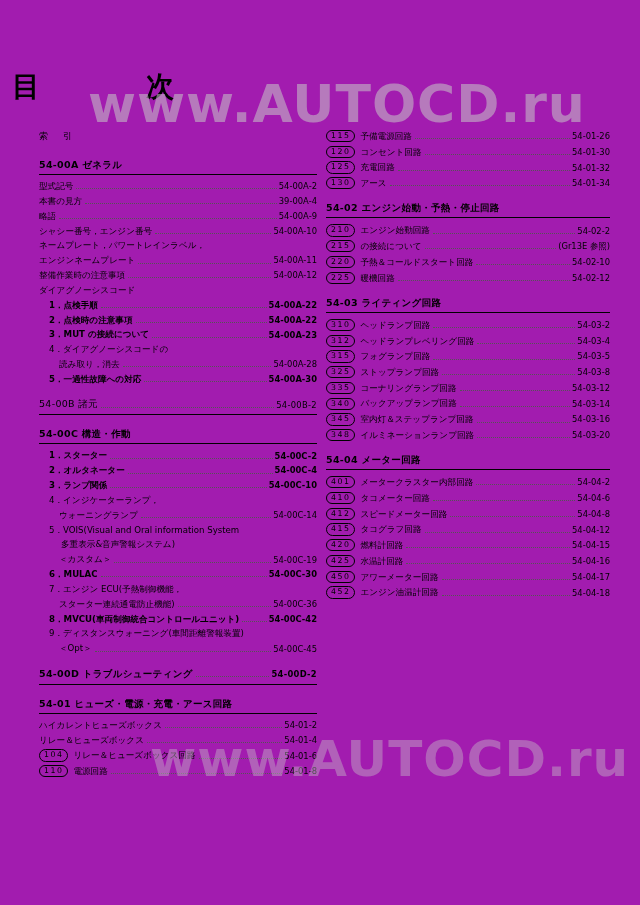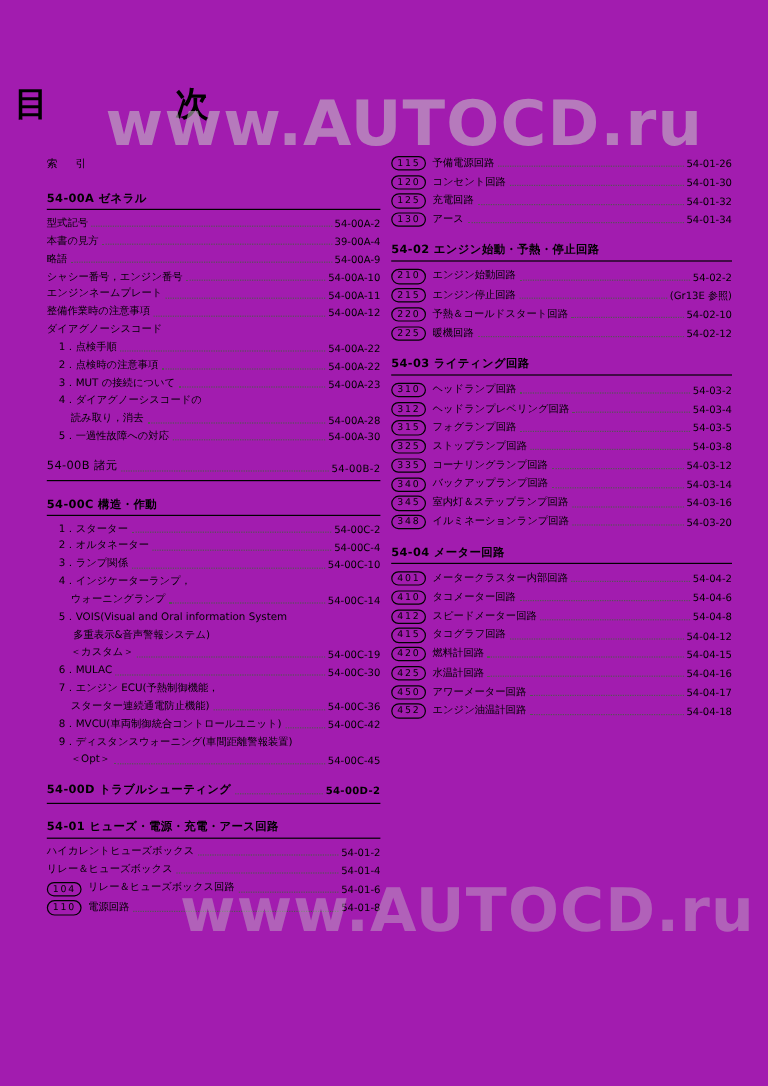--- a/index.html
+++ b/index.html
@@ -119,21 +119,21 @@
     border-bottom: 1px dotted #555;
     margin: 0 2px 3px 3px;
     min-width: 6px;
     height: 1px;
   }
   .row .page-no {
     flex: 0 0 auto;
     white-space: nowrap;
     font-size: 8.4px;
   }
-  .row.indent1 { padding-left: 10px; }
+  .row.indent1 { padding-left: 10px; font-weight: bold; }
   .row.indent2 { padding-left: 20px; }
   .plain {
     font-size: 8.6px;
     line-height: 1.32;
     margin-bottom: 3.5px;
     white-space: nowrap;
   }
   .plain.indent1 { padding-left: 10px; }
   .plain.indent2 { padding-left: 22px; }
   .code {
@@ -187,20 +187,21 @@
         <div class="row">
           <span class="label">略語</span>
           <span class="dots"></span>
           <span class="page-no">54-00A-9</span>
         </div>
         <div class="row">
           <span class="label">シャシー番号，エンジン番号</span>
           <span class="dots"></span>
           <span class="page-no">54-00A-10</span>
         </div>
+        <div class="plain">ネームプレート，パワートレインラベル，</div>
         <div class="row">
           <span class="label">エンジンネームプレート</span>
           <span class="dots"></span>
           <span class="page-no">54-00A-11</span>
         </div>
         <div class="row">
           <span class="label">整備作業時の注意事項</span>
           <span class="dots"></span>
           <span class="page-no">54-00A-12</span>
         </div>
@@ -368,21 +369,21 @@
             <span class="code">210</span>
           </span>
           <span class="label">エンジン始動回路</span>
           <span class="dots"></span>
           <span class="page-no">54-02-2</span>
         </div>
         <div class="row">
           <span class="codewrap">
             <span class="code">215</span>
           </span>
-          <span class="label">エンジン停止回路</span>
+          <span class="label">の接続について</span>
           <span class="dots"></span>
           <span class="page-no">(Gr13E 参照)</span>
         </div>
         <div class="row">
           <span class="codewrap">
             <span class="code">220</span>
           </span>
           <span class="label">予熱＆コールドスタート回路</span>
           <span class="dots"></span>
           <span class="page-no">54-02-10</span>

